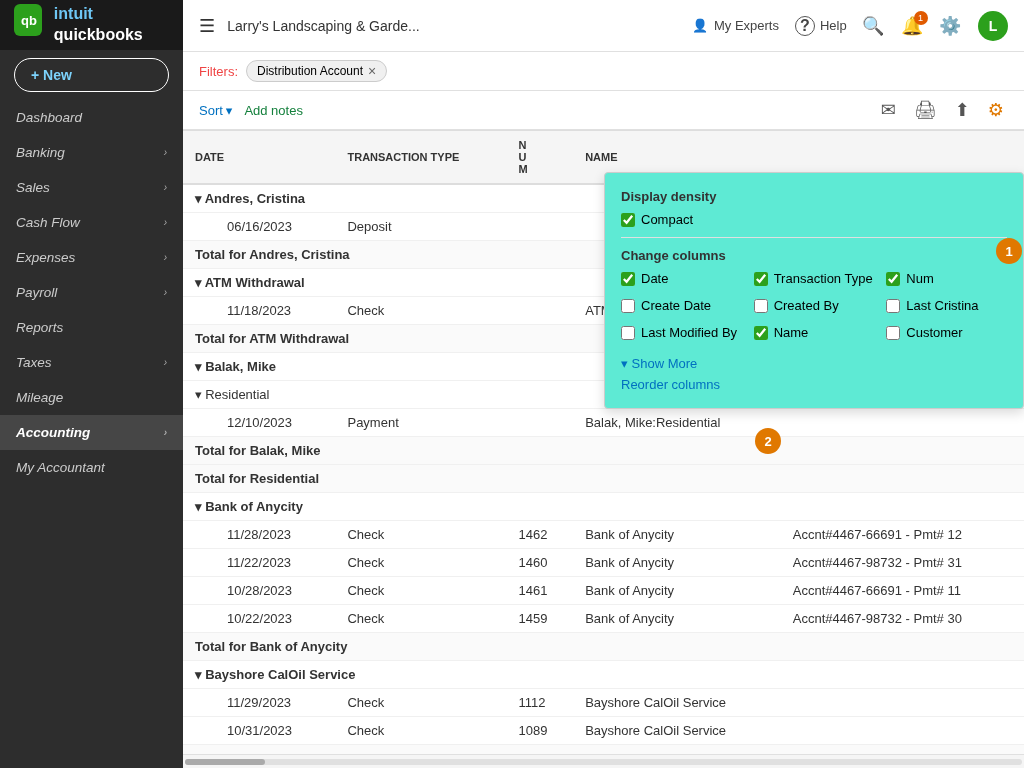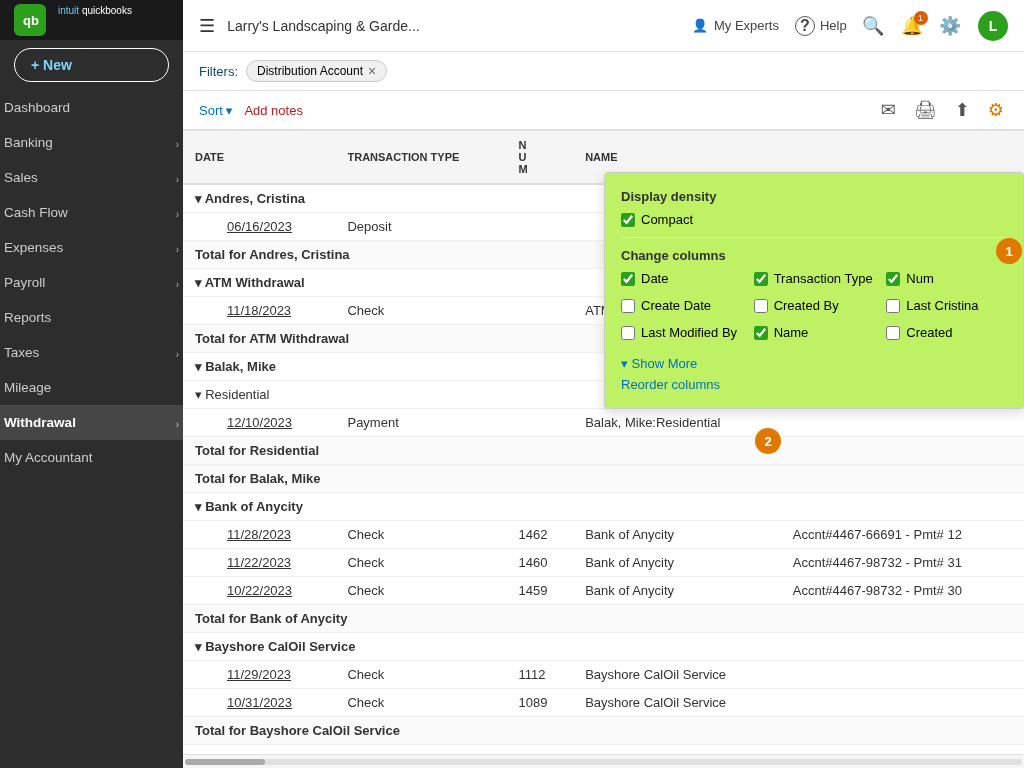--- a/index.html
+++ b/index.html
@@ -45,26 +45,27 @@
       cursor: pointer;
       font-size: 14px;
       font-weight: 600;
       display: flex;
       align-items: center;
       gap: 6px;
     }
     .sidebar-nav { flex: 1; }
     .nav-item {
       display: flex;
-      align-items: flex-end;
+      align-items: center;
       justify-content: space-between;
-      padding: 10px 4px;
+      padding: 10px 16px;
       color: #ccc;
       cursor: pointer;
       font-size: 13.5px;
+      font-style: italic;
     }
     .nav-item.active { background: rgba(255,255,255,0.12); color: #fff; font-weight: 600; }
     .nav-item .chevron { font-size: 10px; color: #aaa; }
 
     
     .main {
       flex: 1;
       display: flex;
       flex-direction: column;
       height: 100%;
@@ -158,21 +159,21 @@
       display: flex;
       align-items: center;
       gap: 3px;
       cursor: pointer;
       color: #0070c0;
       font-size: 13px;
       background: none;
       border: none;
     }
     .add-notes-btn {
-      color: #b91c1c;
+      color: #15803d;
       font-size: 13px;
       cursor: pointer;
       background: none;
       border: none;
     }
     .toolbar-right { display: flex; align-items: center; gap: 10px; }
     .toolbar-icon-btn {
       background: none;
       border: none;
       cursor: pointer;
@@ -217,36 +218,36 @@
       font-weight: 600;
       color: #333;
       padding: 8px 12px 4px;
     }
     .sub-group-header td {
       background: #fff;
       padding: 6px 12px 4px 28px;
       font-weight: 500;
       color: #444;
     }
-    .data-row td:first-child { padding-left: 44px; text-decoration: underline; }
+    .data-row td:first-child { padding-left: 44px; }
     .total-row td {
       font-weight: 700;
       background: #fafafa;
       border-top: 1px solid #e0e0e0;
       padding: 6px 12px;
       color: #333;
     }
 
     
     .dropdown-panel {
       position: absolute;
       top: 36px;
       right: 0;
       width: 420px;
-      background: #bef264;
+      background: #5eead4;
       border: 1px solid #ccc;
       border-radius: 4px;
       box-shadow: 0 4px 12px rgba(0,0,0,0.15);
       z-index: 100;
       padding: 16px;
     }
     .dropdown-section-title {
       font-weight: 700;
       font-size: 13px;
       color: #333;
@@ -301,21 +302,21 @@
 <body>
 
 <div class="sidebar">
   <div class="sidebar-logo">
     <div class="logo-icon">
       <svg width="22" height="22" viewBox="0 0 22 22" fill="none">
         <circle cx="11" cy="11" r="10" fill="#2ca01c"></circle>
         <text x="4" y="16" font-size="13" fill="white" font-weight="bold">qb</text>
       </svg>
     </div>
-    <div style="color:#fff;font-size:10px;font-weight:400;line-height:1.3;">
+    <div style="color:#fff;font-size:16px;font-weight:700;line-height:1.3;">
       <span style="color:#6ec7f5;">intuit</span> quickbooks
     </div>
   </div>
 
   <button class="new-button">+ New</button>
 
   <nav class="sidebar-nav">
     <div class="nav-item">
       <span>Dashboard</span>
     </div>
@@ -343,21 +344,21 @@
       <span>Reports</span>
     </div>
     <div class="nav-item">
       <span>Taxes</span>
       <span class="chevron">›</span>
     </div>
     <div class="nav-item">
       <span>Mileage</span>
     </div>
     <div class="nav-item active">
-      <span>Withdrawal</span>
+      <span>Accounting</span>
       <span class="chevron">›</span>
     </div>
     <div class="nav-item">
       <span>My Accountant</span>
     </div>
   </nav>
 </div>
 
 <div class="main">
 
@@ -377,21 +378,21 @@
       <span class="topbar-icon bell" style="position:relative;font-size:18px;">
         🔔
         <span class="notif-badge">1</span>
       </span>
       <span class="topbar-icon" style="font-size:18px;">⚙️</span>
       <div class="user-avatar">L</div>
     </div>
   </div>
 
   <div class="filter-bar">
-    <span style="color:#0c4a6e;font-weight:500;">Filters:</span>
+    <span style="color:#ef4444;font-weight:500;">Filters:</span>
     <div class="filter-tag">
       <span>Distribution Account</span>
       <span class="close">×</span>
     </div>
   </div>
 
   <div class="toolbar">
     <div class="toolbar-left">
       <button class="sort-btn">
         <span>Sort</span>
@@ -456,42 +457,49 @@
           <td colspan="5"><span>▾</span> Residential</td>
         </tr>
         <tr class="data-row">
           <td>12/10/2023</td>
           <td>Payment</td>
           <td></td>
           <td>Balak, Mike:Residential</td>
           <td></td>
         </tr>
         <tr class="total-row">
+          <td colspan="5">Total for Balak, Mike</td>
+        </tr>
+        <tr class="total-row">
           <td colspan="5">Total for Residential</td>
-        </tr>
-        <tr class="total-row">
-          <td colspan="5">Total for Balak, Mike</td>
         </tr>
 
         <tr class="group-header">
           <td colspan="5"><span>▾</span> Bank of Anycity</td>
         </tr>
         <tr class="data-row">
           <td>11/28/2023</td>
           <td>Check</td>
           <td>1462</td>
           <td>Bank of Anycity</td>
           <td>Accnt#4467-66691 - Pmt# 12</td>
         </tr>
         <tr class="data-row">
           <td>11/22/2023</td>
           <td>Check</td>
           <td>1460</td>
           <td>Bank of Anycity</td>
           <td>Accnt#4467-98732 - Pmt# 31</td>
+        </tr>
+        <tr class="data-row">
+          <td>10/28/2023</td>
+          <td>Check</td>
+          <td>1461</td>
+          <td>Bank of Anycity</td>
+          <td>Accnt#4467-66691 - Pmt# 11</td>
         </tr>
         <tr class="data-row">
           <td>10/22/2023</td>
           <td>Check</td>
           <td>1459</td>
           <td>Bank of Anycity</td>
           <td>Accnt#4467-98732 - Pmt# 30</td>
         </tr>
         <tr class="total-row">
           <td colspan="5">Total for Bank of Anycity</td>
@@ -556,21 +564,21 @@
         <div class="checkbox-item">
           <input type="checkbox" style="">
           <span>Last Modified By</span>
         </div>
         <div class="checkbox-item">
           <input type="checkbox" checked="" style="">
           <span>Name</span>
         </div>
         <div class="checkbox-item">
           <input type="checkbox" style="">
-          <span>Created</span>
+          <span>Customer</span>
         </div>
       </div>
       <div class="show-more-link">
         <span>▾</span>
         <span>Show More</span>
       </div>
       <div class="reorder-link">Reorder columns</div>
     </div>
 
     <div class="badge-circle" style="position:absolute; top: 108px; right: 2px; z-index:200;">

